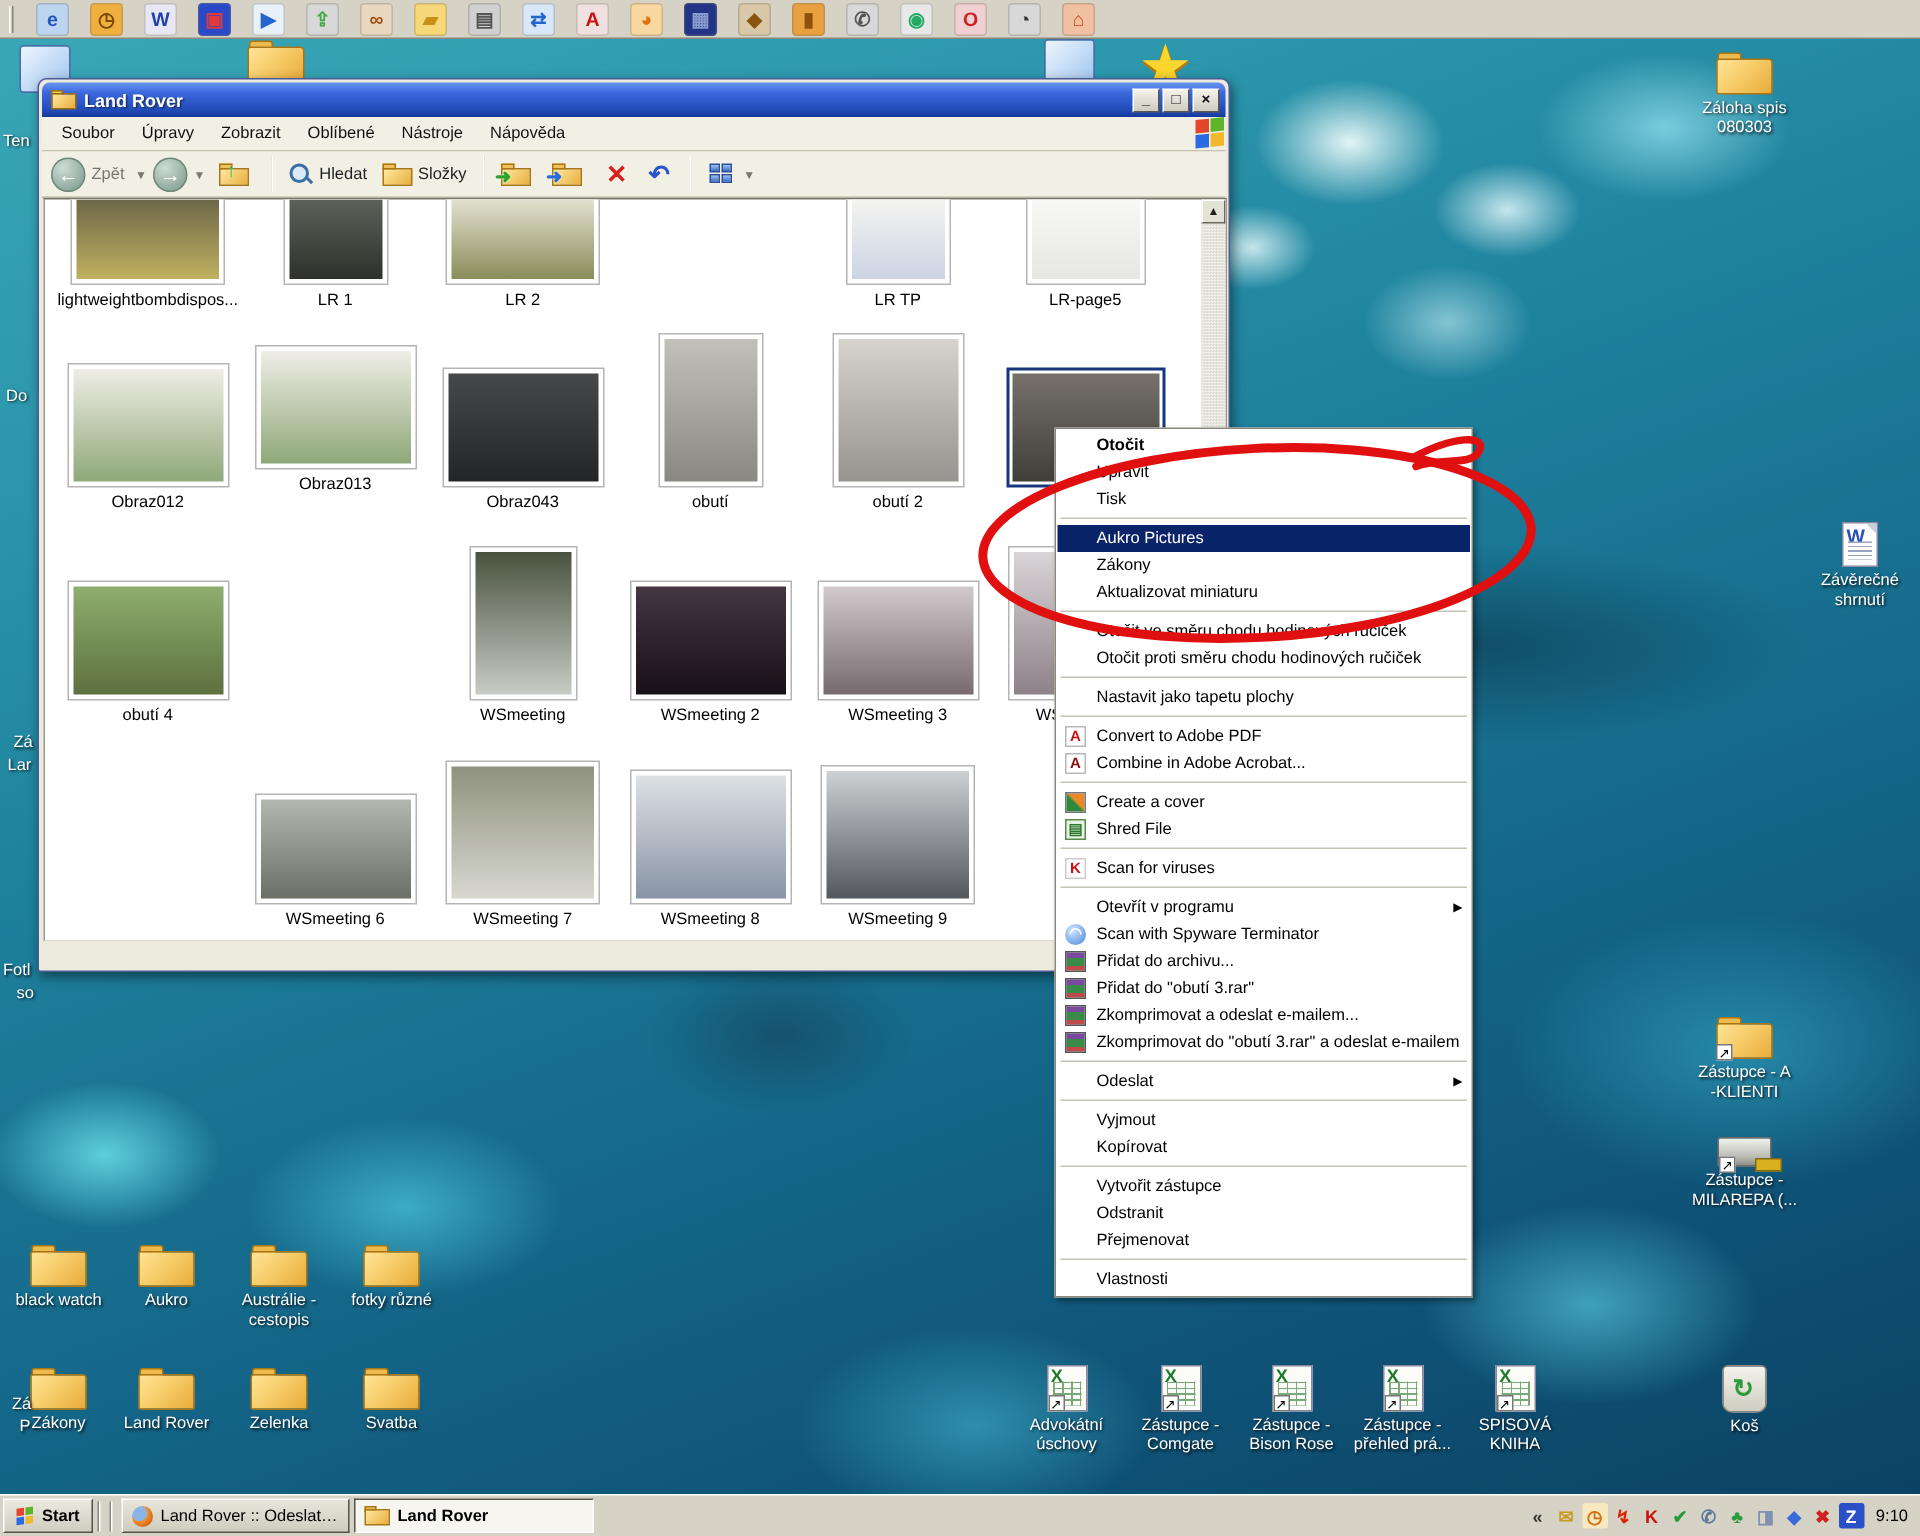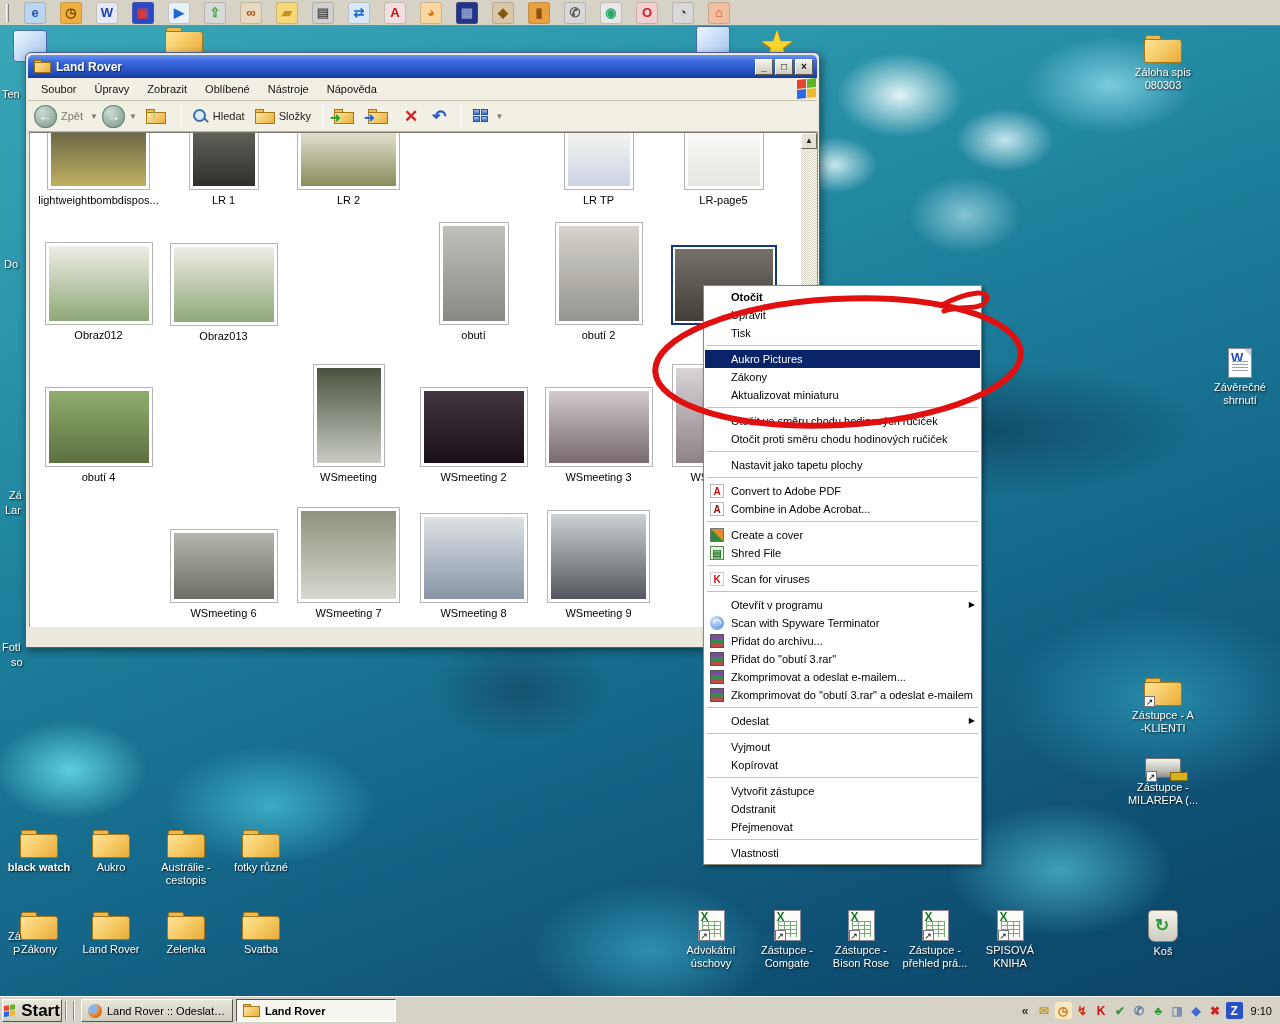--- a/index.html
+++ b/index.html
@@ -145,21 +145,21 @@
 
   
   #annotation { position:absolute; left:620px; top:265px; width:430px; height:190px; z-index:30; pointer-events:none; }
 
   
   #taskbar { position:absolute; left:0; bottom:0; width:1280px; height:28px; background:#d6d2c6; border-top:1px solid #fff; z-index:40;
     display:flex; align-items:center; }
   #startbtn { width:60px; height:23px; margin-left:2px; background:linear-gradient(180deg,#eceadf,#cfccc0);
     border:1px solid; border-color:#fff #55534a #55534a #fff; display:flex; align-items:center; justify-content:center; cursor:default; }
   #startbtn .flag { width:13px; height:12px; display:grid; grid-template-columns:5px 5px; grid-template-rows:5px 5px; gap:1px; transform:skewY(-8deg); margin-right:4px; }
-  #startbtn span.slabel { font-weight:bold; font-size:17px; color:#000; }
+  #startbtn span.slabel { font-weight:bold; font-size:11px; color:#000; }
   .tb-groove { width:2px; height:20px; border-left:1px solid #8a877c; border-right:1px solid #fff; margin:0 3px; }
   .taskbtn { height:23px; margin-left:3px; display:flex; align-items:center; padding:0 6px; font-size:11px; color:#000;
     background:linear-gradient(180deg,#e8e5da,#cfccc0); border:1px solid; border-color:#fff #55534a #55534a #fff; width:152px; cursor:default; }
   .taskbtn.active { background:#f6f5f0; border-color:#55534a #fff #fff #55534a; font-weight:bold; width:160px; }
   .taskbtn .tlab { overflow:hidden; white-space:nowrap; text-overflow:ellipsis; }
   .ffball { width:14px; height:14px; border-radius:50%; background:radial-gradient(circle at 35% 35%,#8ab4e8 0 38%,#f09030 42%,#c85a10 85%); margin-right:5px; flex:0 0 auto; }
   .tfolder { position:relative; width:17px; height:13px; margin-right:5px; flex:0 0 auto; }
   .tfolder .f-tab { position:absolute; left:0; top:0; width:8px; height:4px; background:#f0c05a; border:1px solid #a87614; }
   .tfolder .f-body { position:absolute; left:0; top:2px; width:17px; height:11px; background:linear-gradient(135deg,#ffe8a0,#e8ae3e); border:1px solid #a87614; }
   #tray { margin-left:auto; display:flex; align-items:center; padding-right:8px; }
@@ -239,21 +239,21 @@
         </div>
         <div class="dlabel">Zástupce -
 MILAREPA (...</div>
       </div>
       <div class="dicon" style="left: 1119px; top: 910px; width: 88px;">
         <div class="icwrap">
           <span class="bin-ic"></span>
         </div>
         <div class="dlabel">Koš</div>
       </div>
-      <div class="dicon" style="left: 0px; top: 830px; width: 78px; font-weight: bold;">
+      <div class="dicon" style="left: 0px; top: 830px; width: 78px;">
         <div class="icwrap">
           <span class="folder-ic">
             <span class="f-tab"></span>
             <span class="f-body"></span>
           </span>
         </div>
         <div class="dlabel">black watch</div>
       </div>
       <div class="dicon" style="left: 72px; top: 830px; width: 78px;">
         <div class="icwrap">
@@ -521,27 +521,35 @@
           <div class="tlabel">LR-page5</div>
         </div>
         <div class="cell" style="left: 6px; top: 95px;">
           <div class="tbox" style="height: 97px;">
             <div class="thumb">
               <div class="timg" style="width: 100px; height: 75px; background: linear-gradient(rgb(239, 237, 230), rgb(143, 168, 120));"></div>
             </div>
           </div>
           <div class="tlabel">Obraz012</div>
         </div>
-        <div class="cell" style="left: 131px; top: 96px;">
+        <div class="cell" style="left: 131px; top: 83px;">
           <div class="tbox" style="height: 97px;">
             <div class="thumb">
               <div class="timg" style="width: 100px; height: 75px; background: linear-gradient(rgb(239, 237, 230), rgb(143, 168, 120));"></div>
             </div>
           </div>
           <div class="tlabel">Obraz013</div>
+        </div>
+        <div class="cell" style="left: 256px; top: 95px;">
+          <div class="tbox" style="height: 97px;">
+            <div class="thumb">
+              <div class="timg" style="width: 100px; height: 72px; background: linear-gradient(rgb(70, 72, 74), rgb(35, 37, 38));"></div>
+            </div>
+          </div>
+          <div class="tlabel">Obraz043</div>
         </div>
         <div class="cell" style="left: 381px; top: 95px;">
           <div class="tbox" style="height: 97px;">
             <div class="thumb">
               <div class="timg" style="width: 62px; height: 95px; background: linear-gradient(rgb(194, 192, 186), rgb(138, 136, 130));"></div>
             </div>
           </div>
           <div class="tlabel">obutí</div>
         </div>
         <div class="cell" style="left: 506px; top: 95px;">

